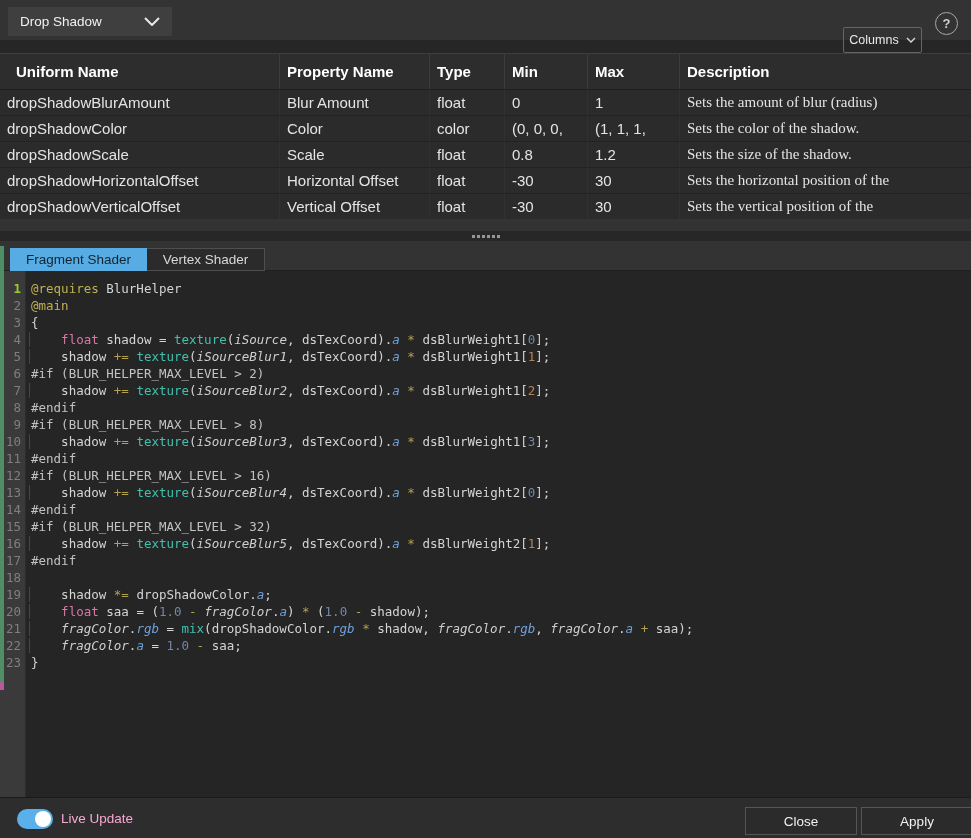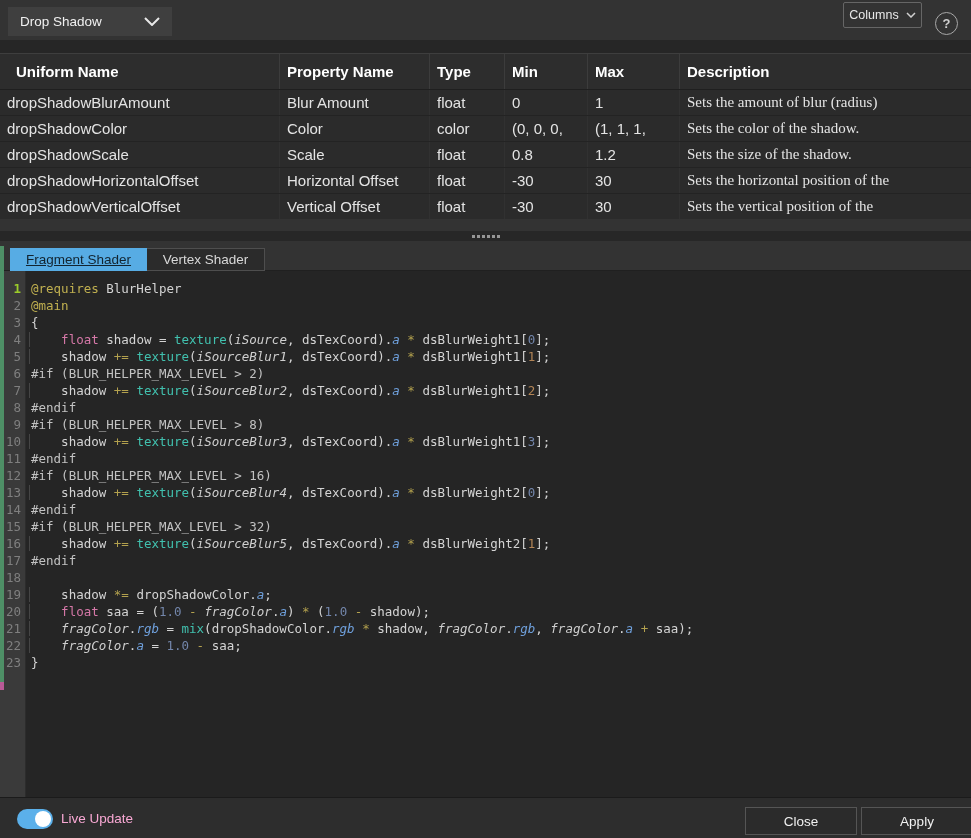--- a/index.html
+++ b/index.html
@@ -9,21 +9,21 @@
     background:#262626; font-family:"Liberation Sans", sans-serif; color:#e6e6e6;
   }
   
   .toolbar { position:absolute; left:0; top:0; width:971px; height:40px; background:#333333; }
   .effect-select {
     position:absolute; left:8px; top:7px; width:164px; height:29px; background:#3f3f3f;
     display:flex; align-items:center; justify-content:space-between; padding:0 12px; cursor:pointer;
   }
   .effect-select .lbl { font-size:13.5px; color:#f0f0f0; }
   .columns-btn {
-    position:absolute; left:843px; top:2px; width:79px; height:26px;
+    position:absolute; left:843px; top:27px; width:79px; height:26px;
     border:1px solid #666666; border-radius:2px; display:flex; align-items:center; gap:7px;
     justify-content:center; font-size:12.5px; color:#e8e8e8; cursor:pointer; background:transparent;
   }
   .help-btn {
     position:absolute; left:935px; top:12px; width:23px; height:23px; border-radius:50%;
     border:1.5px solid #a8a8a8; color:#cfcfcf; font-size:13px; display:flex; align-items:center;
     justify-content:center; cursor:pointer; font-weight:bold;
   }
   
   .utable { position:absolute; left:0; top:53px; width:971px; border-top:1px solid #3e3e3e; }
@@ -43,21 +43,21 @@
   .band-a { position:absolute; left:0; top:219px; width:971px; height:12px; background:#333333; }
   .splitter { position:absolute; left:0; top:231px; width:971px; height:10px; background:#272727;
     display:flex; align-items:center; justify-content:center; cursor:row-resize; }
   .splitter .dots { display:flex; gap:2px; }
   .splitter .dots i { width:3px; height:3px; background:#969696; display:block; }
   
   .tabbar { position:absolute; left:0; top:241px; width:971px; height:30px; background:#333333;
     border-bottom:1px solid #202020; }
   .tab { position:absolute; top:7px; height:23px; display:flex; align-items:center;
     justify-content:center; font-size:13.5px; cursor:pointer; }
-  .tab.frag { left:10px; width:137px; background:#57ace4; color:#122430;text-decoration:underline; }
+  .tab.frag { left:10px; width:137px; background:#57ace4; color:#122430; }
   .tab.vert { left:147px; width:118px; background:#2b2b2b; color:#d8d8d8;
     border:1px solid #4e4e4e; border-left:none; }
   
   .editor { position:absolute; left:0; top:271px; width:971px; height:526px; background:#252525;
     overflow:hidden; cursor:text; }
   .gutter-bg { position:absolute; left:0; top:0; width:26px; height:526px; background:#3a3a3a;
     border-right:1px solid #2c2c2c; }
   .code-lines { position:absolute; left:0; top:9px; width:971px;
     font-family:"DejaVu Sans Mono", monospace; font-size:12.5px; line-height:17px; }
   .cline { position:relative; display:flex; height:17px; white-space:pre; }

